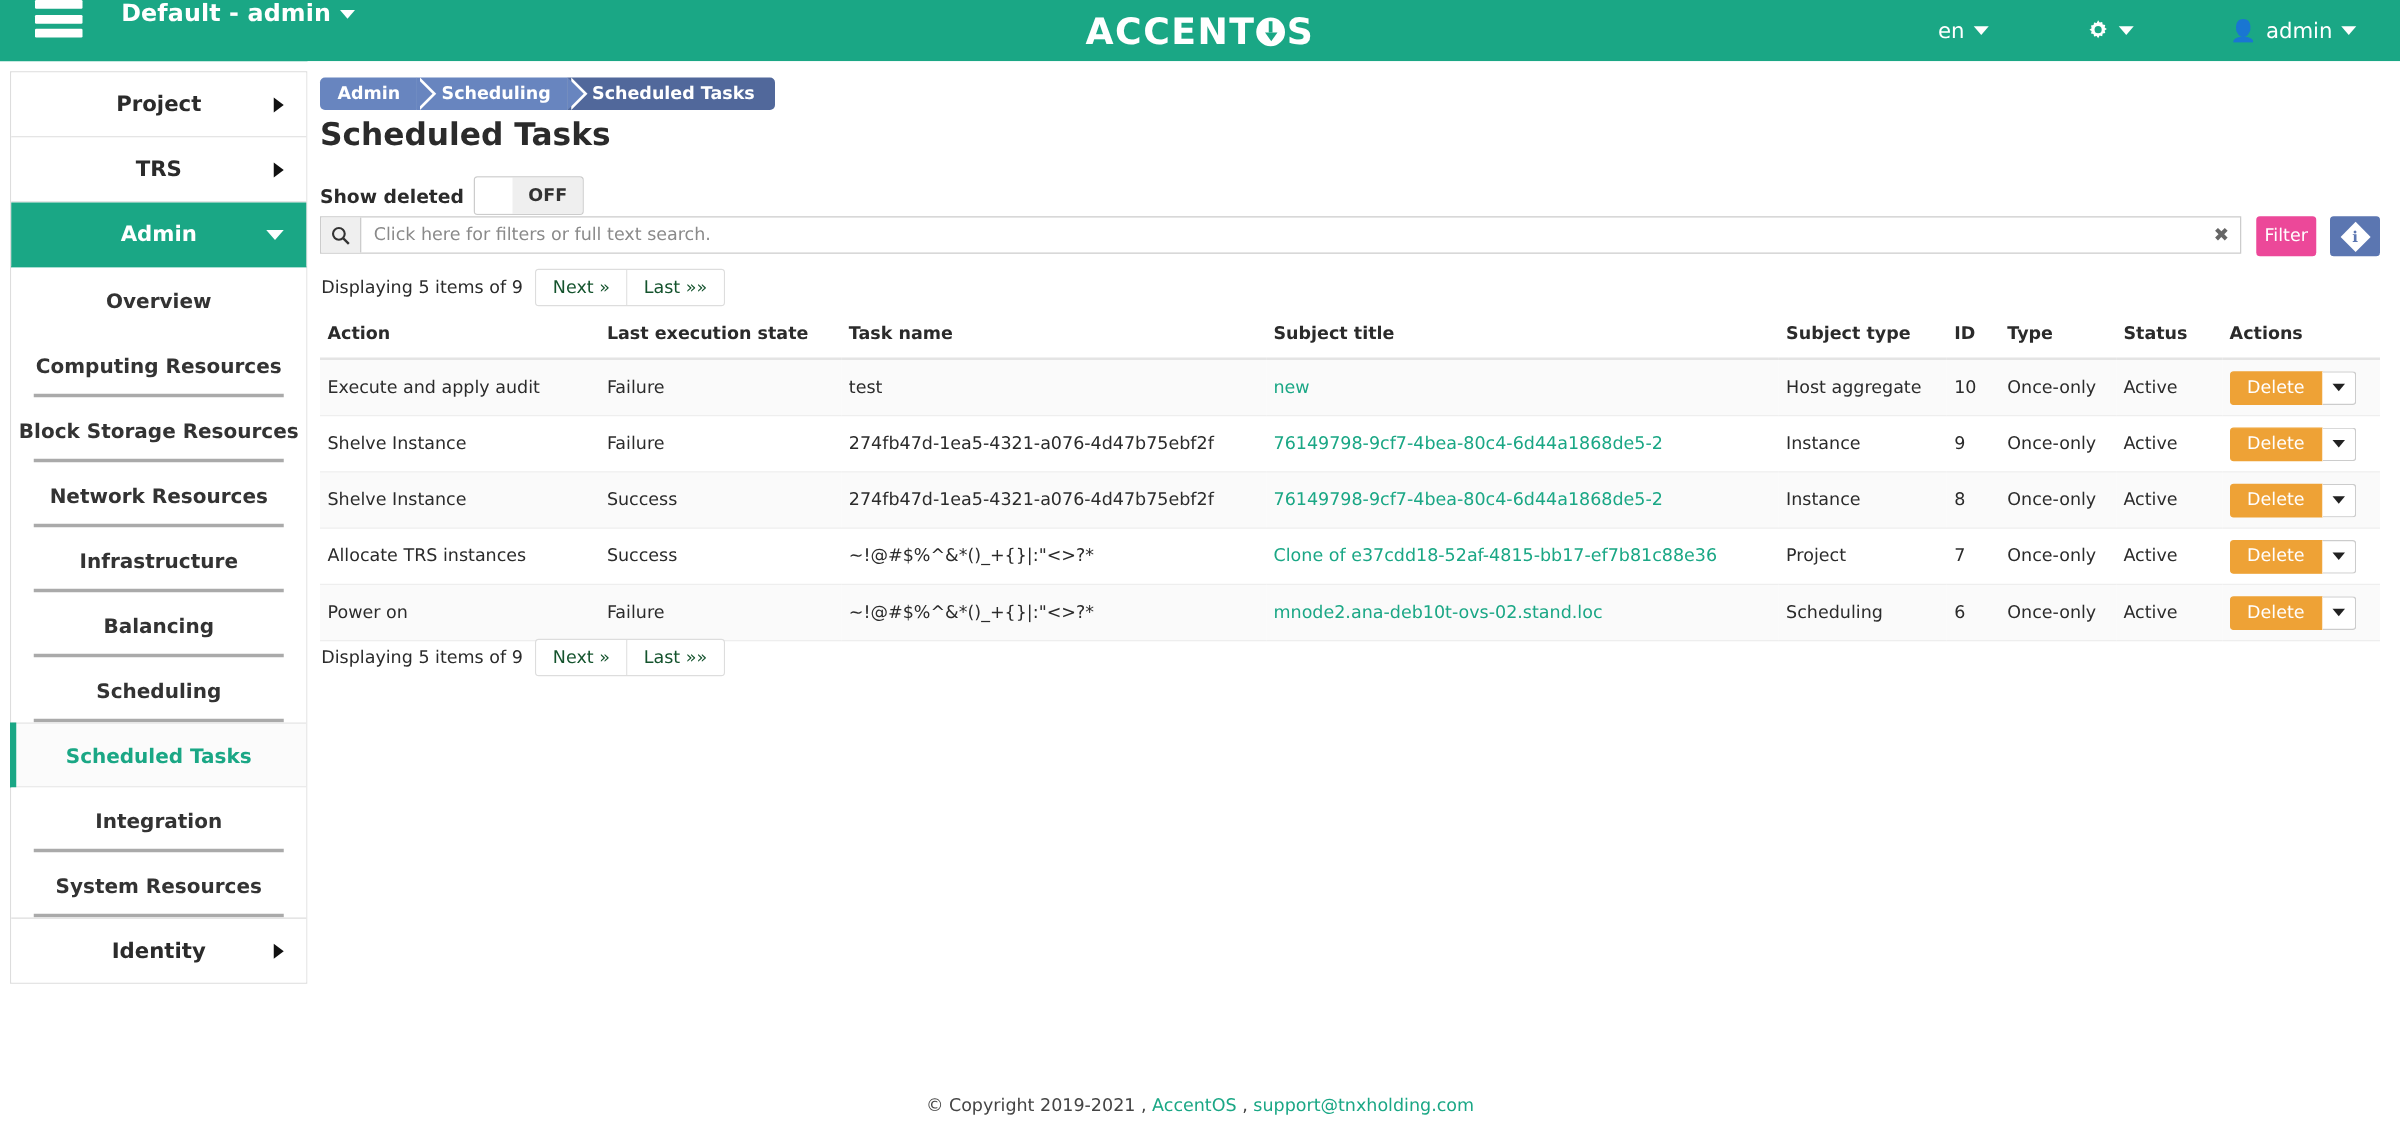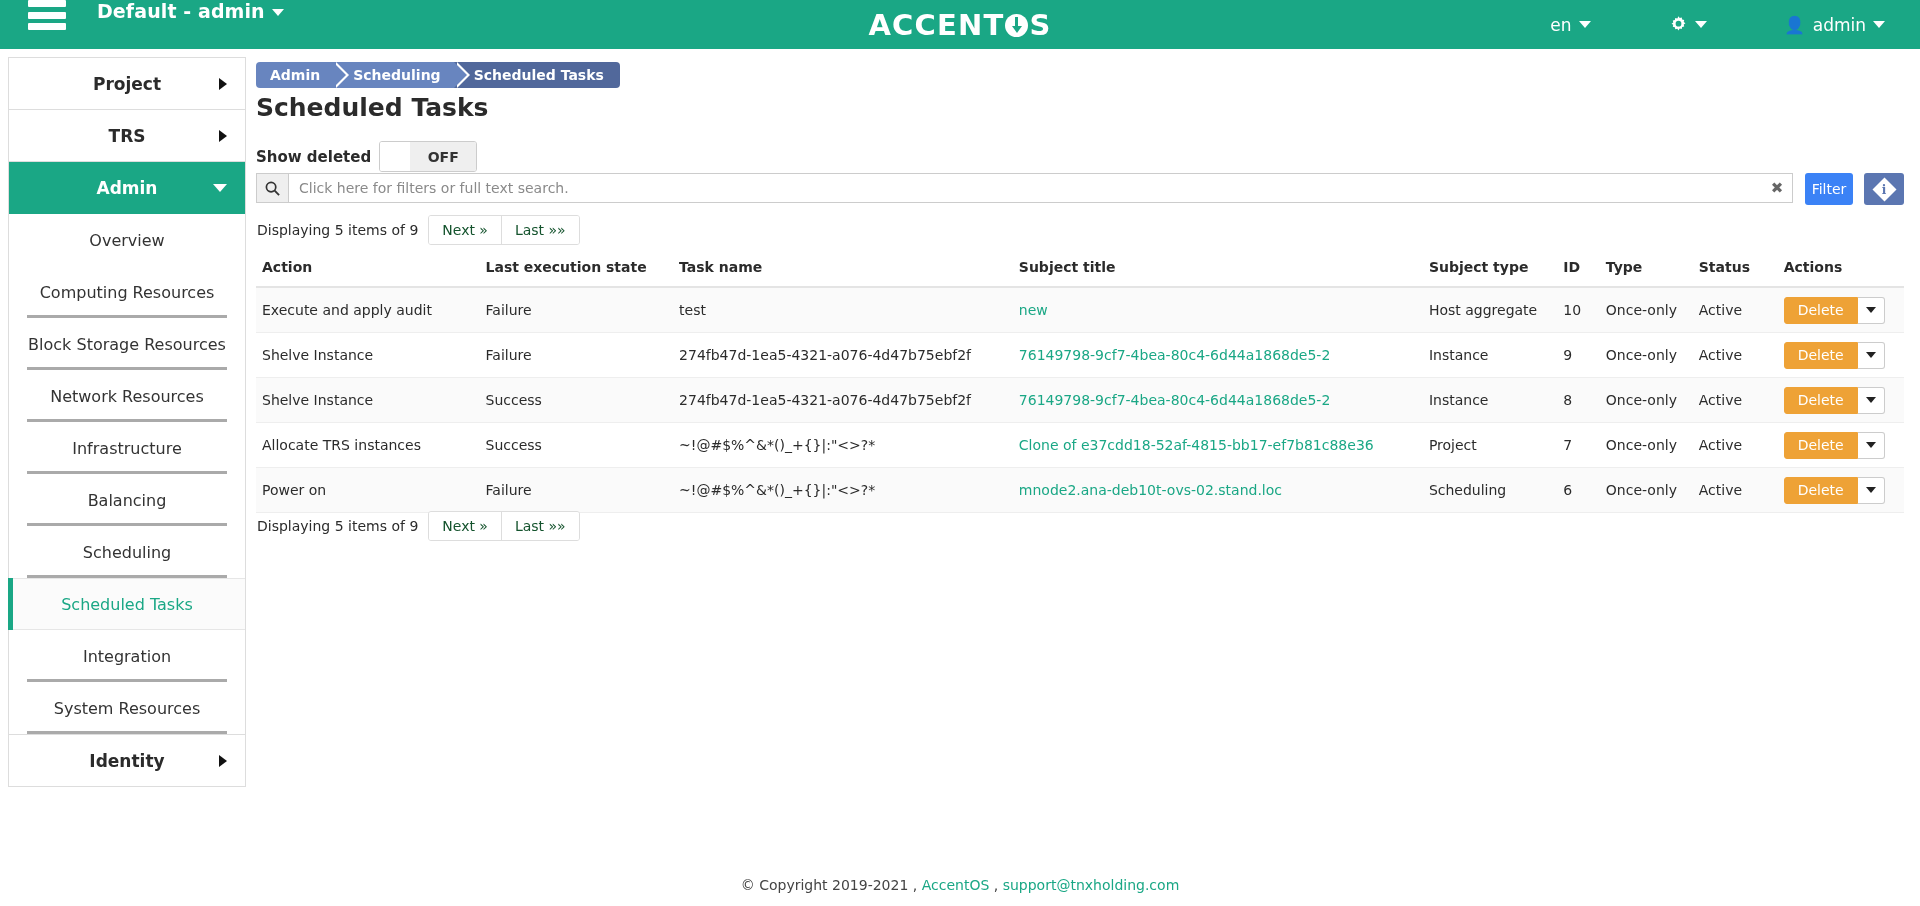--- a/index.html
+++ b/index.html
@@ -87,20 +87,21 @@
     border-left: 8px solid #111111;
   }
   .nav-top.active .nav-arrow {
     border-left: 7px solid transparent; border-right: 7px solid transparent;
     border-top: 8px solid #ffffff; border-bottom: 0;
   }
   .sub-item {
     height: 52px; display: flex; align-items: center; justify-content: center;
     font-size: 16px; color: #333333; cursor: pointer; position: relative;
     background: #ffffff;
+    font-weight: bold;
   }
   .sub-item .sep {
     position: absolute; bottom: 0; left: 18px; right: 18px;
     height: 3px; background: #aaaaaa;
   }
   .sub-item.current {
     color: #1aa785; background: #fbfbfb;
     border-top: 1px solid #e6e6e6; border-bottom: 1px solid #e6e6e6;
   }
   .sub-item.current::before {
@@ -136,21 +137,21 @@
 
   .page-title {
     position: absolute; left: 10px; top: 44px; font-size: 25px;
     font-weight: bold; color: #2b2b2b;
   }
 
   
   .showdel { position: absolute; left: 10px; top: 92px; display: flex; align-items: center; }
   .showdel-label { font-size: 15px; font-weight: bold; color: #2b2b2b; margin-right: 8px; }
   .toggle {
-    width: 98px; height: 31px; border: 1px solid #cccccc; border-radius: 3px;
+    width: 88px; height: 31px; border: 1px solid #cccccc; border-radius: 3px;
     display: flex; align-items: center; cursor: pointer; overflow: hidden;
     background: #ffffff;
   }
   .toggle .knob { width: 30px; height: 100%; background: #ffffff; }
   .toggle .track {
     flex: 1; height: 100%; background: #efefef; display: flex;
     align-items: center; justify-content: center;
     font-size: 14px; color: #333333; font-weight: bold;
   }
 
@@ -165,21 +166,21 @@
     flex: 1; border: 0; outline: none; padding: 0 10px; font-size: 14px;
     color: #333333; background: transparent;
     font-family: "DejaVu Sans", "Liberation Sans", sans-serif;
   }
   .search-input::placeholder { color: #8a8a8a; }
   .clear-x {
     width: 30px; display: flex; align-items: center; justify-content: center;
     font-size: 15px; color: #666; cursor: pointer; font-weight: bold;
   }
   .filter-btn {
-    margin-left: 12px; background: #3b82f6; color: #ffffff; border: 0;
+    margin-left: 12px; background: #ec4899; color: #ffffff; border: 0;
     border-radius: 3px; width: 48px; height: 32px; font-size: 14px;
     cursor: pointer; font-family: "DejaVu Sans", "Liberation Sans", sans-serif;
   }
   .info-btn {
     margin-left: 11px; background: #5b76b1; border: 0; border-radius: 3px;
     width: 40px; height: 32px; cursor: pointer;
     display: flex; align-items: center; justify-content: center;
   }
   .diamond {
     width: 17px; height: 17px; background: #ffffff; transform: rotate(45deg);

